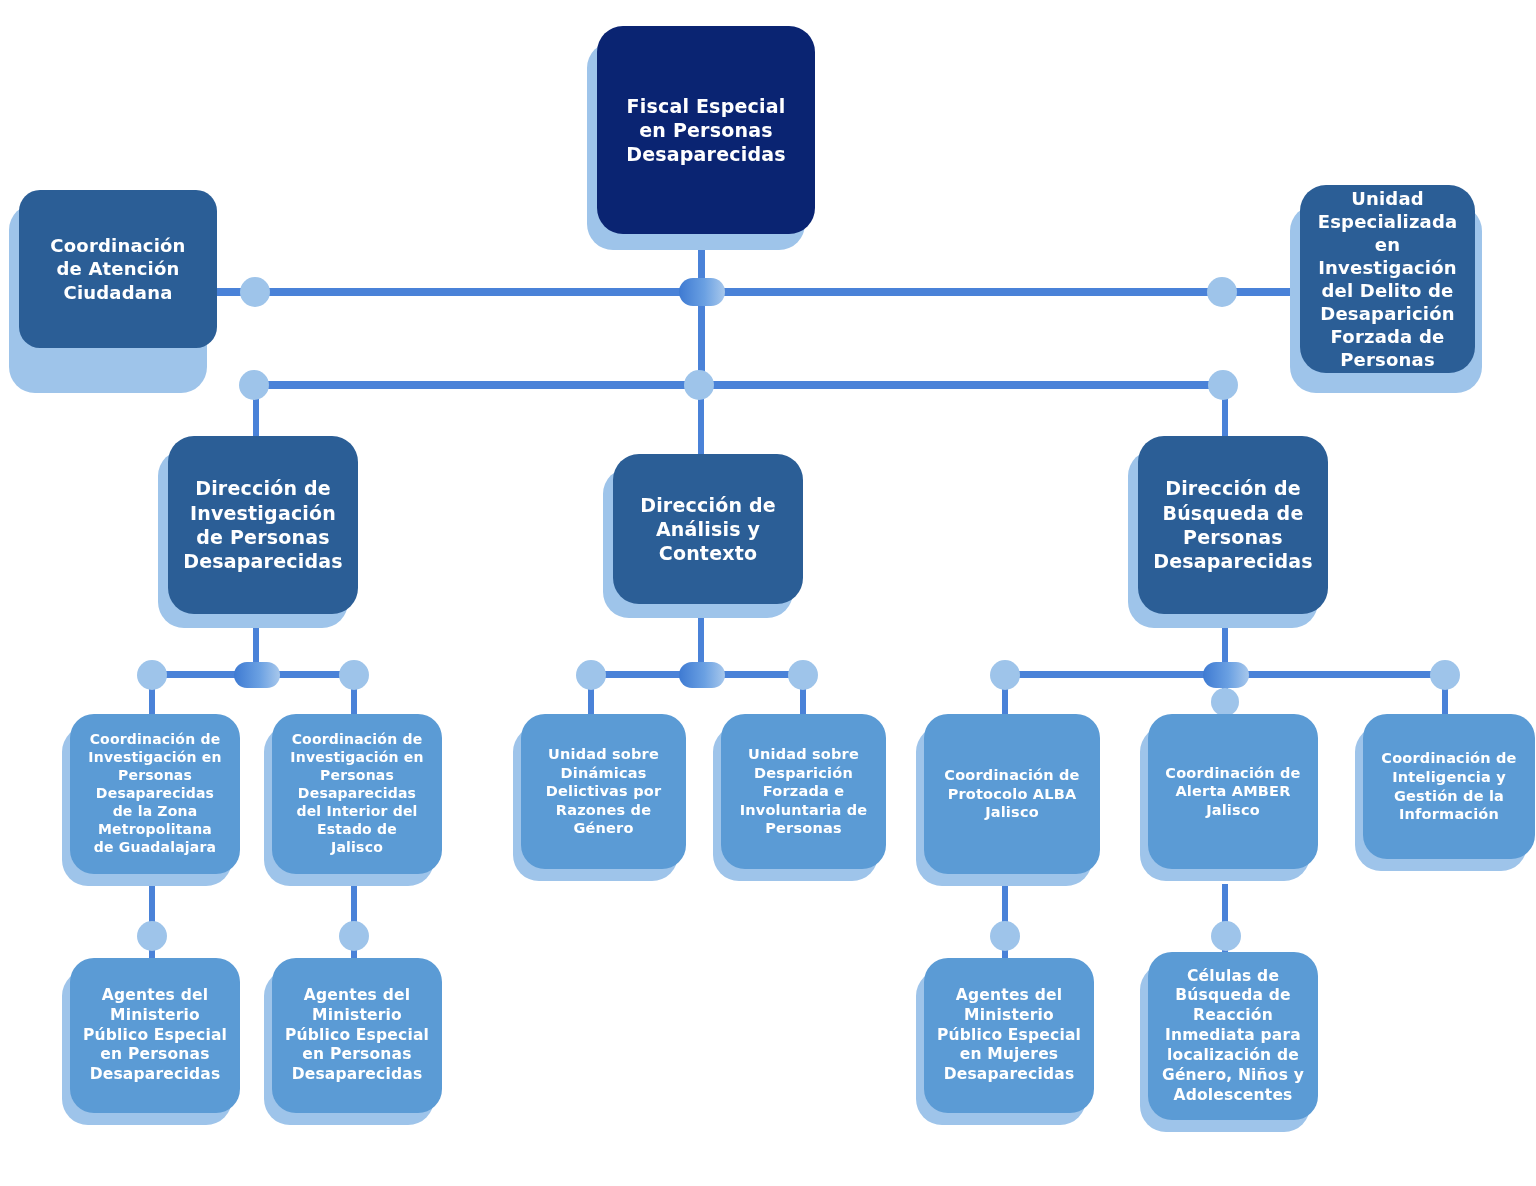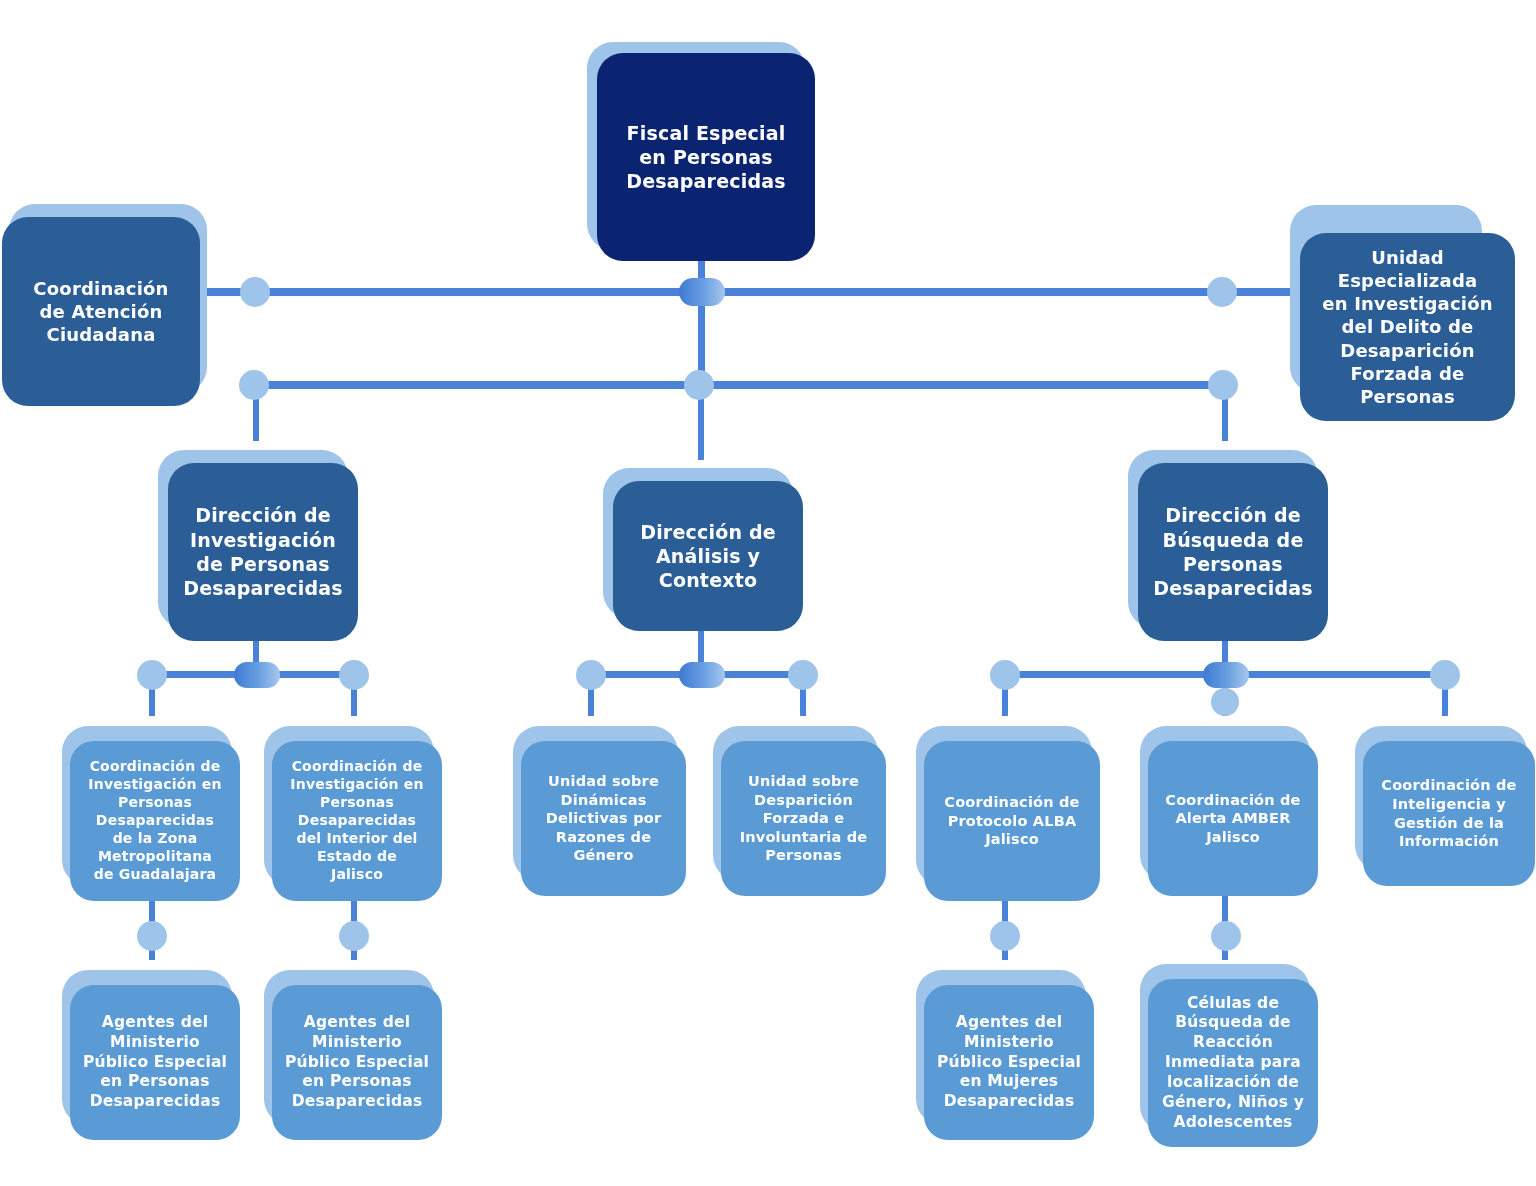--- a/index.html
+++ b/index.html
@@ -46,21 +46,20 @@
     justify-content: center;
     text-align: center;
     color: #ffffff;
     font-weight: bold;
     border-radius: 26px;
     z-index: 5;
     padding: 6px 10px;
     line-height: 1.28;
     letter-spacing: 0.2px;
     white-space: pre-line;
-    margin-top: 27px;
   }
   .shadow {
     position: absolute;
     border-radius: 26px;
     background: #9ec4ea;
     z-index: 2;
   }
 
   .lv1 { background: #0a2472; font-size: 19px; }
   .lv2 { background: #2b5e96; font-size: 18px; }
@@ -149,25 +148,25 @@
 
   <div class="shadow" style="left:62px; top:970px; width:170px; height:155px;"></div>
   <div class="shadow" style="left:264px; top:970px; width:170px; height:155px;"></div>
   <div class="shadow" style="left:916px; top:970px; width:170px; height:155px;"></div>
   <div class="shadow" style="left:1140px; top:964px; width:170px; height:168px;"></div>
 
   <div class="node lv1" style="left:597px; top:26px; width:218px; height:208px;">Fiscal Especial
 en Personas
 Desaparecidas</div>
 
-  <div class="node lv2" style="left:2px; top:190px; width:198px; height:189px;">Coordinación
+  <div class="node lv2" style="left:19px; top:190px; width:198px; height:158px;border-radius:21px;">Coordinación
 de Atención
 Ciudadana</div>
 
-  <div class="node lv2" style="left:1300px; top:206px; width:215px; height:188px;">Unidad
+  <div class="node lv2" style="left:1300px; top:185px; width:175px; height:188px;">Unidad
 Especializada
 en Investigación
 del Delito de
 Desaparición
 Forzada de
 Personas</div>
 
   <div class="node lv3" style="left:168px; top:436px; width:190px; height:178px;">Dirección de
 Investigación
 de Personas

